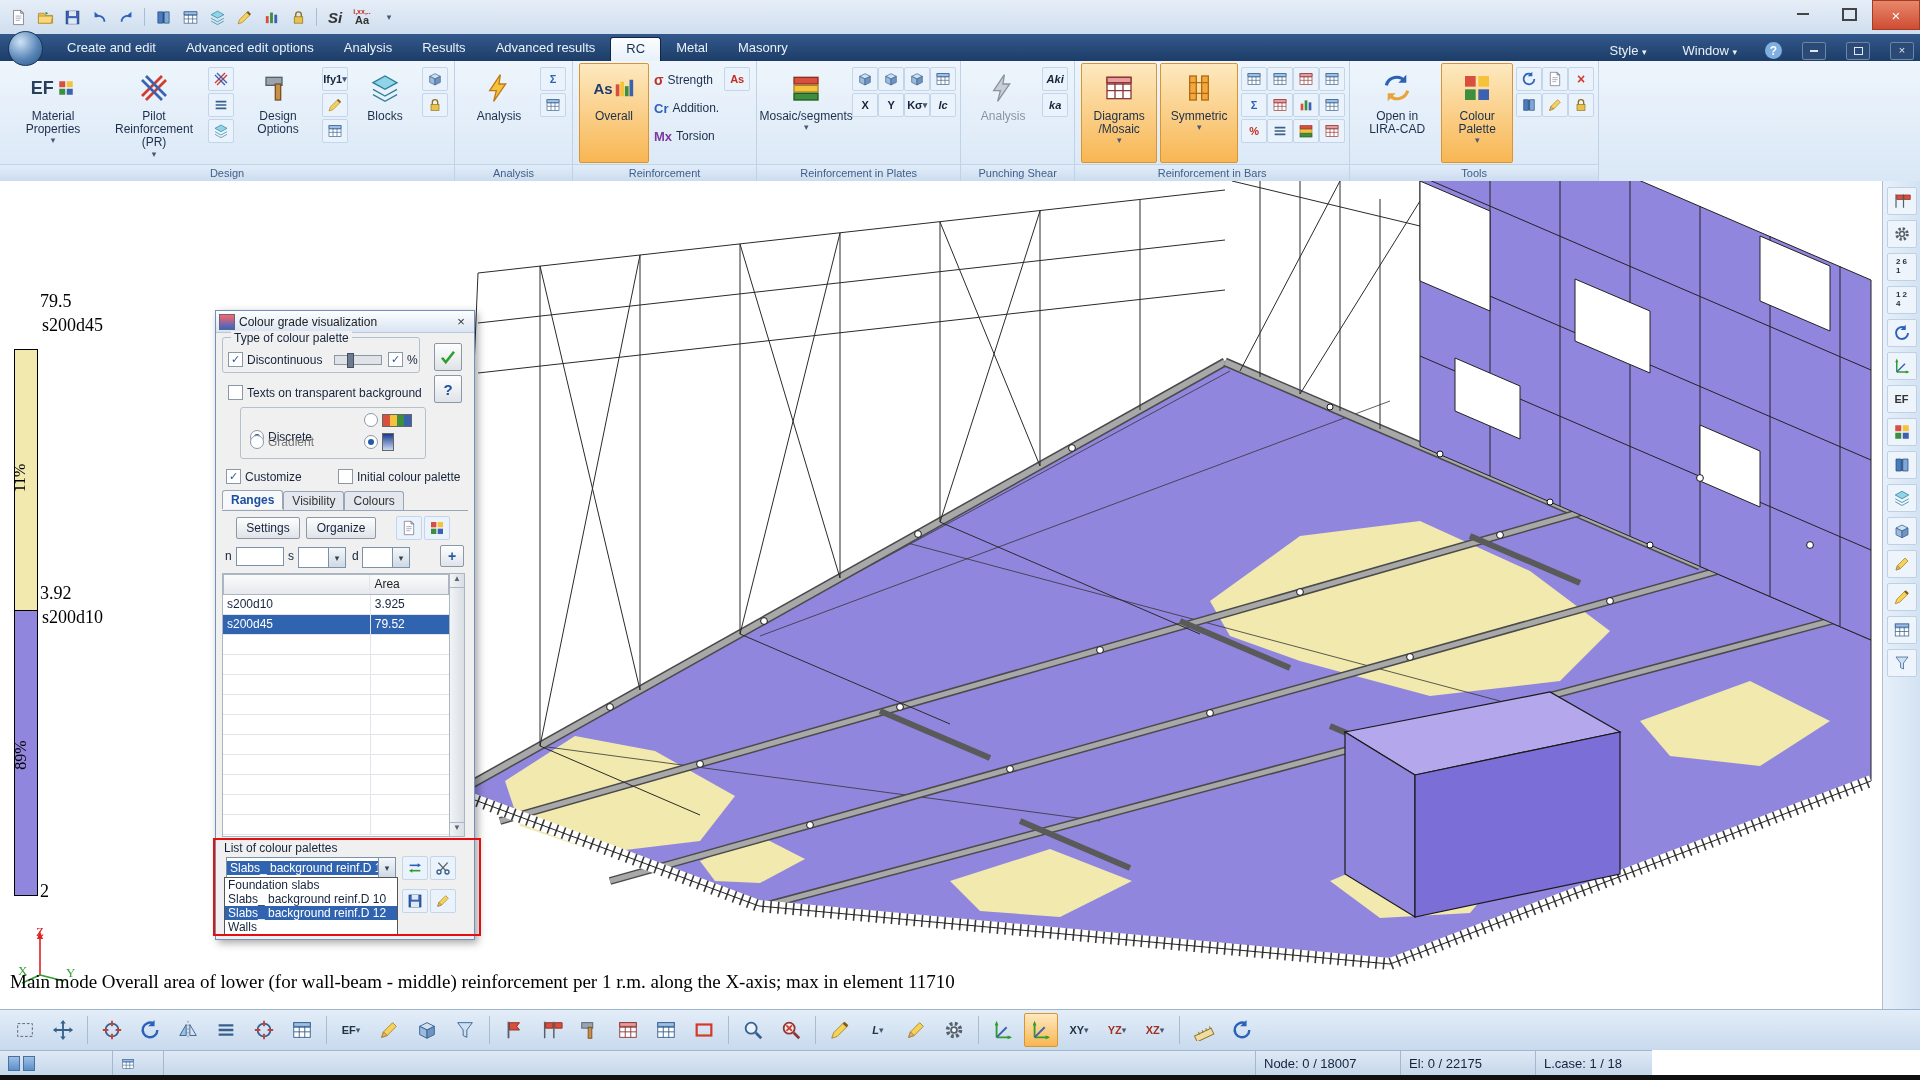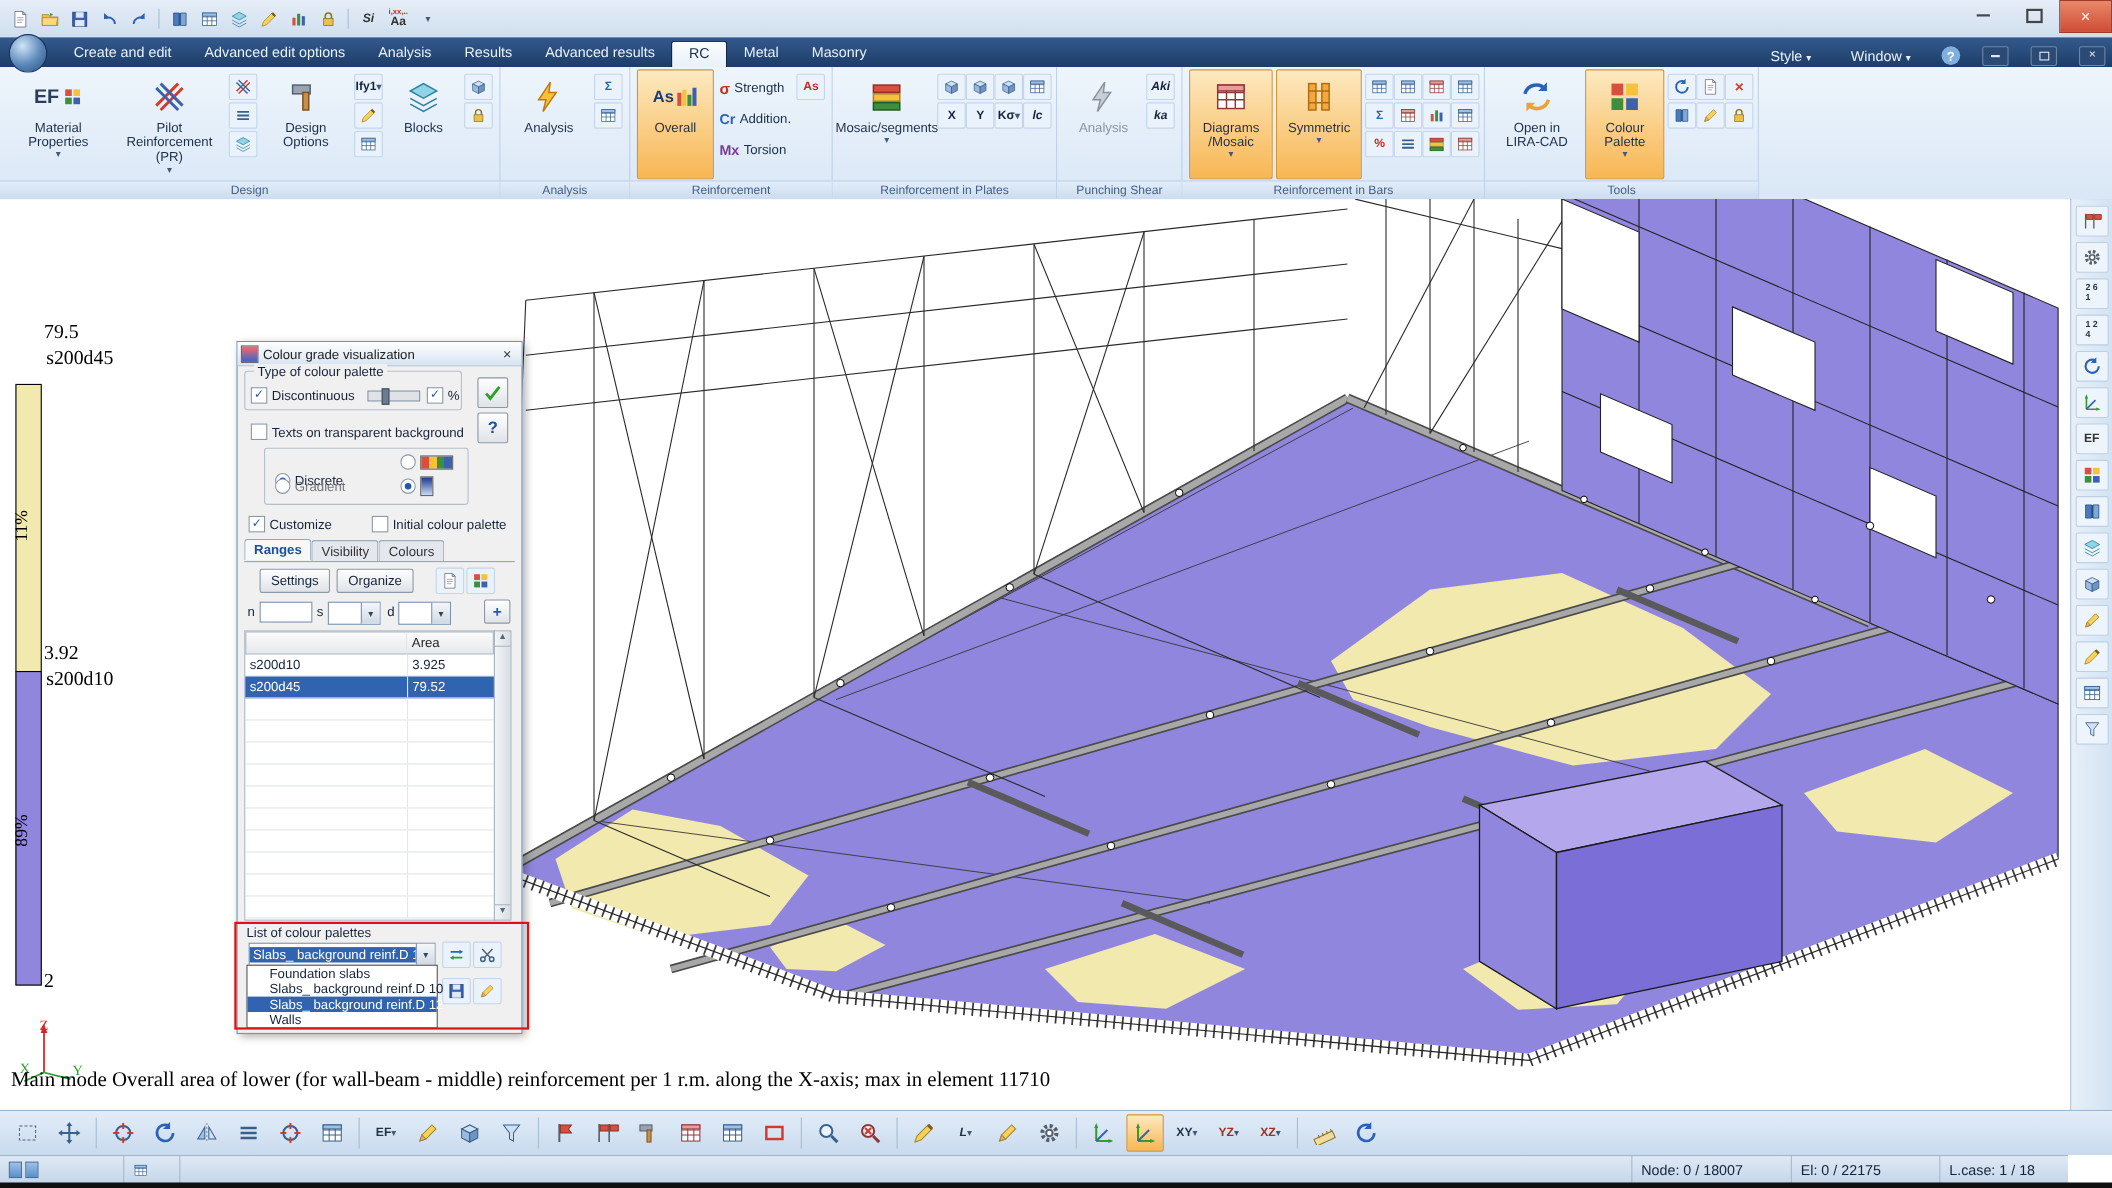--- a/index.html
+++ b/index.html
@@ -91,41 +91,41 @@
   .trow{display:flex;height:19px;line-height:19px;border-bottom:1px solid #e2e6ea;font-size:12px}
   .trow .c1{width:146px;padding-left:4px;border-right:1px solid #e2e6ea}
   .trow .c2{width:76px;padding-left:4px}
   .trow.sel{background:#3064b0;color:#fff}
   .combo{height:19px;background:#fff;border:1px solid #7a92ac;display:flex;align-items:center}
   .combo .val{flex:1;padding:0 3px;white-space:nowrap;overflow:hidden}
   .combo .val.hlsel{background:#3064b0;color:#fff}
   .combo .arr{width:16px;height:100%;background:linear-gradient(#f4f7fa,#cfd9e4);border-left:1px solid #7a92ac;
     display:flex;align-items:center;justify-content:center;font-size:9px;color:#345}
   .ddlist{position:absolute;background:#fff;border:1px solid #555;z-index:30}
-  .dditem{height:14px;line-height:14px;padding:0 20px;font-size:12px;white-space:nowrap}
+  .dditem{height:14px;line-height:14px;padding:0 3px;font-size:12px;white-space:nowrap}
   .dditem.sel{background:#3064b0;color:#fff}
   #redbox{position:absolute;left:213px;top:838px;width:264px;height:94px;border:2px solid #e21010;z-index:25;pointer-events:none}
   
   .sb{background:linear-gradient(90deg,#f2f4f6,#d9dee4);border:1px solid #aab6c2}
   
   #rail{position:absolute;left:1882px;top:181px;width:38px;height:828px;background:linear-gradient(90deg,#e7f0fa,#d3e2f2);
     border-left:1px solid #aebfd4;display:flex;flex-direction:column;align-items:center;gap:5px;padding-top:6px;box-sizing:border-box}
   .rico{width:28px;height:26px;display:flex;align-items:center;justify-content:center;background:#edf4fb;border:1px solid #bed0e4;border-radius:2px}
   .rico svg{width:18px;height:18px}
   .rico .num{font-size:8px;font-weight:bold;color:#234;line-height:1.1;text-align:left;white-space:pre}
   
   #btoolbar{position:absolute;left:0;top:1009px;width:1920px;height:41px;
     background:linear-gradient(#e3edf8,#c8daee);border-top:1px solid #9fb6cf;display:flex;align-items:center;padding-left:8px;box-sizing:border-box;gap:4px}
   .tbi{width:32px;height:32px;display:flex;align-items:center;justify-content:center;border:1px solid transparent;border-radius:2px}
   .tbi.active{background:linear-gradient(#fde9c0,#f8b653);border:1px solid #d9952f}
   .tbi svg{width:22px;height:22px}
   .tsep{width:1px;height:28px;background:#a8bcd2;margin:0 3px}
   .tbi .lbl{font-weight:bold;font-size:11px;color:#234}
   
-  #statusbar{position:absolute;left:0;top:1050px;width:1880px;height:25px;
+  #statusbar{position:absolute;left:0;top:1050px;width:1652px;height:25px;
     background:linear-gradient(#dfe9f5,#c4d6ea);border-top:1px solid #9fb6cf;display:flex;align-items:stretch;font-size:13px;color:#15243c}
   .sseg{border-right:1px solid #a3b8cf;display:flex;align-items:center;padding:0 8px;white-space:nowrap}
   .meter{width:10px;height:13px;background:linear-gradient(#9cc0e8,#5d8fc9);border:1px solid #4a719e;margin-right:3px}
   #sliver{position:absolute;left:0;top:1075px;width:1920px;height:5px;background:#101010}
 </style>
 </head>
 <body>
 
 <svg width="0" height="0" style="position:absolute" aria-hidden="true">
 <defs>
@@ -372,21 +372,21 @@
           <use href="#s-bars"></use>
         </svg>
       </span>
     <span class="qat-ico">
         <svg>
           <use href="#s-lock"></use>
         </svg>
       </span>
     <span class="qsep"></span>
     <span class="qat-ico">
-        <span class="tmi" style="font-style:italic;font-size:11px">Si</span>
+        <span class="tmi" style="font-style:italic;font-size:15px">Si</span>
       </span>
     <span class="qat-ico" style="flex-direction:column;line-height:1">
       <span class="tmi" style="color:#c03020;font-size:7px">i,xx,..</span>
       <span class="tmi" style="font-size:11px">Aa</span>
     </span>
     <span class="qat-ico">
         <span class="caret">▾</span>
       </span>
   </div>
   <div class="wbtns">

